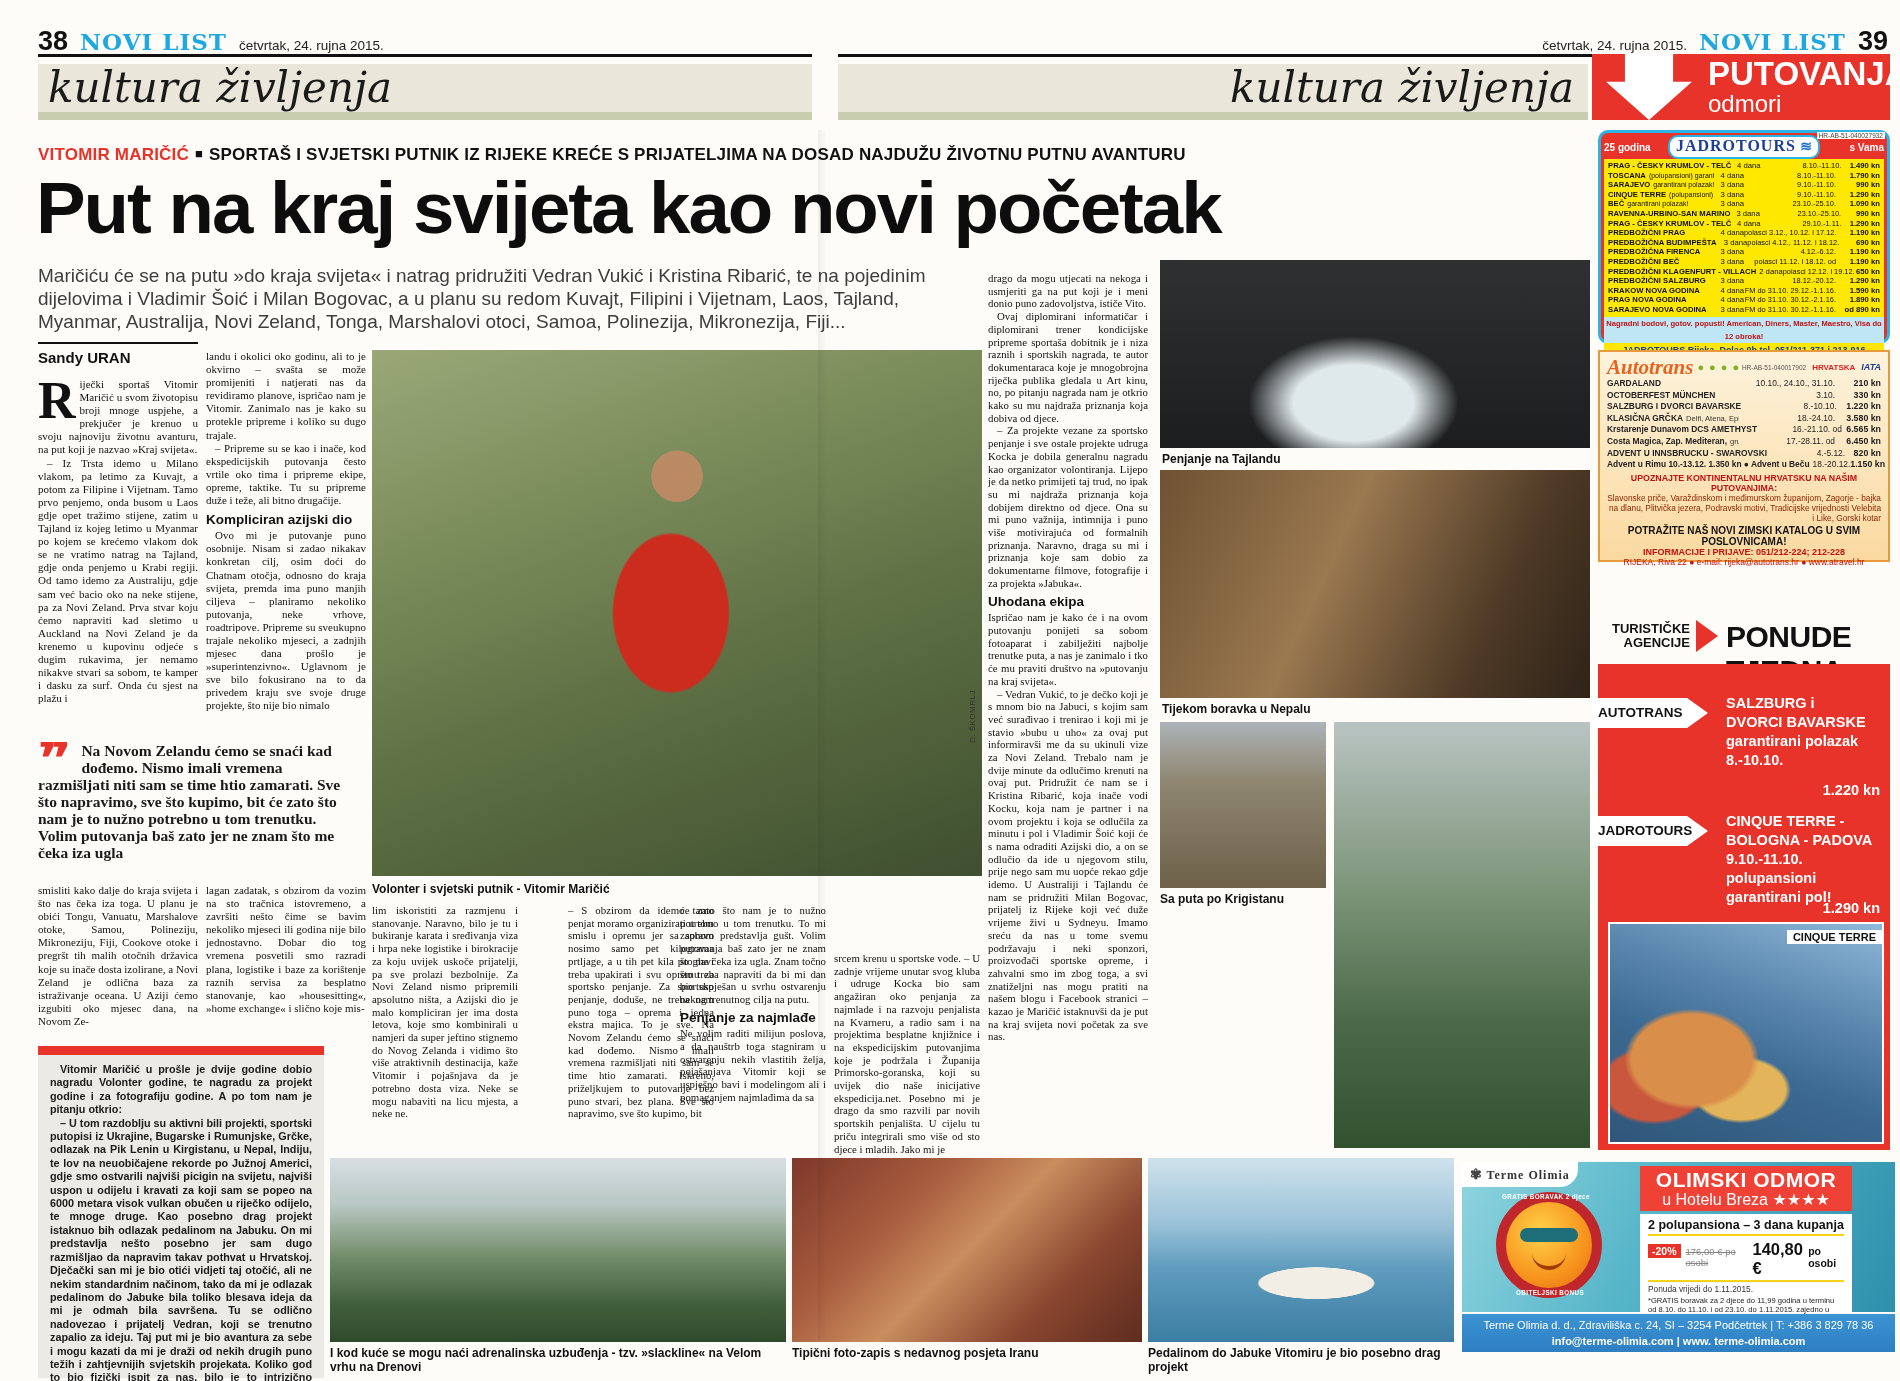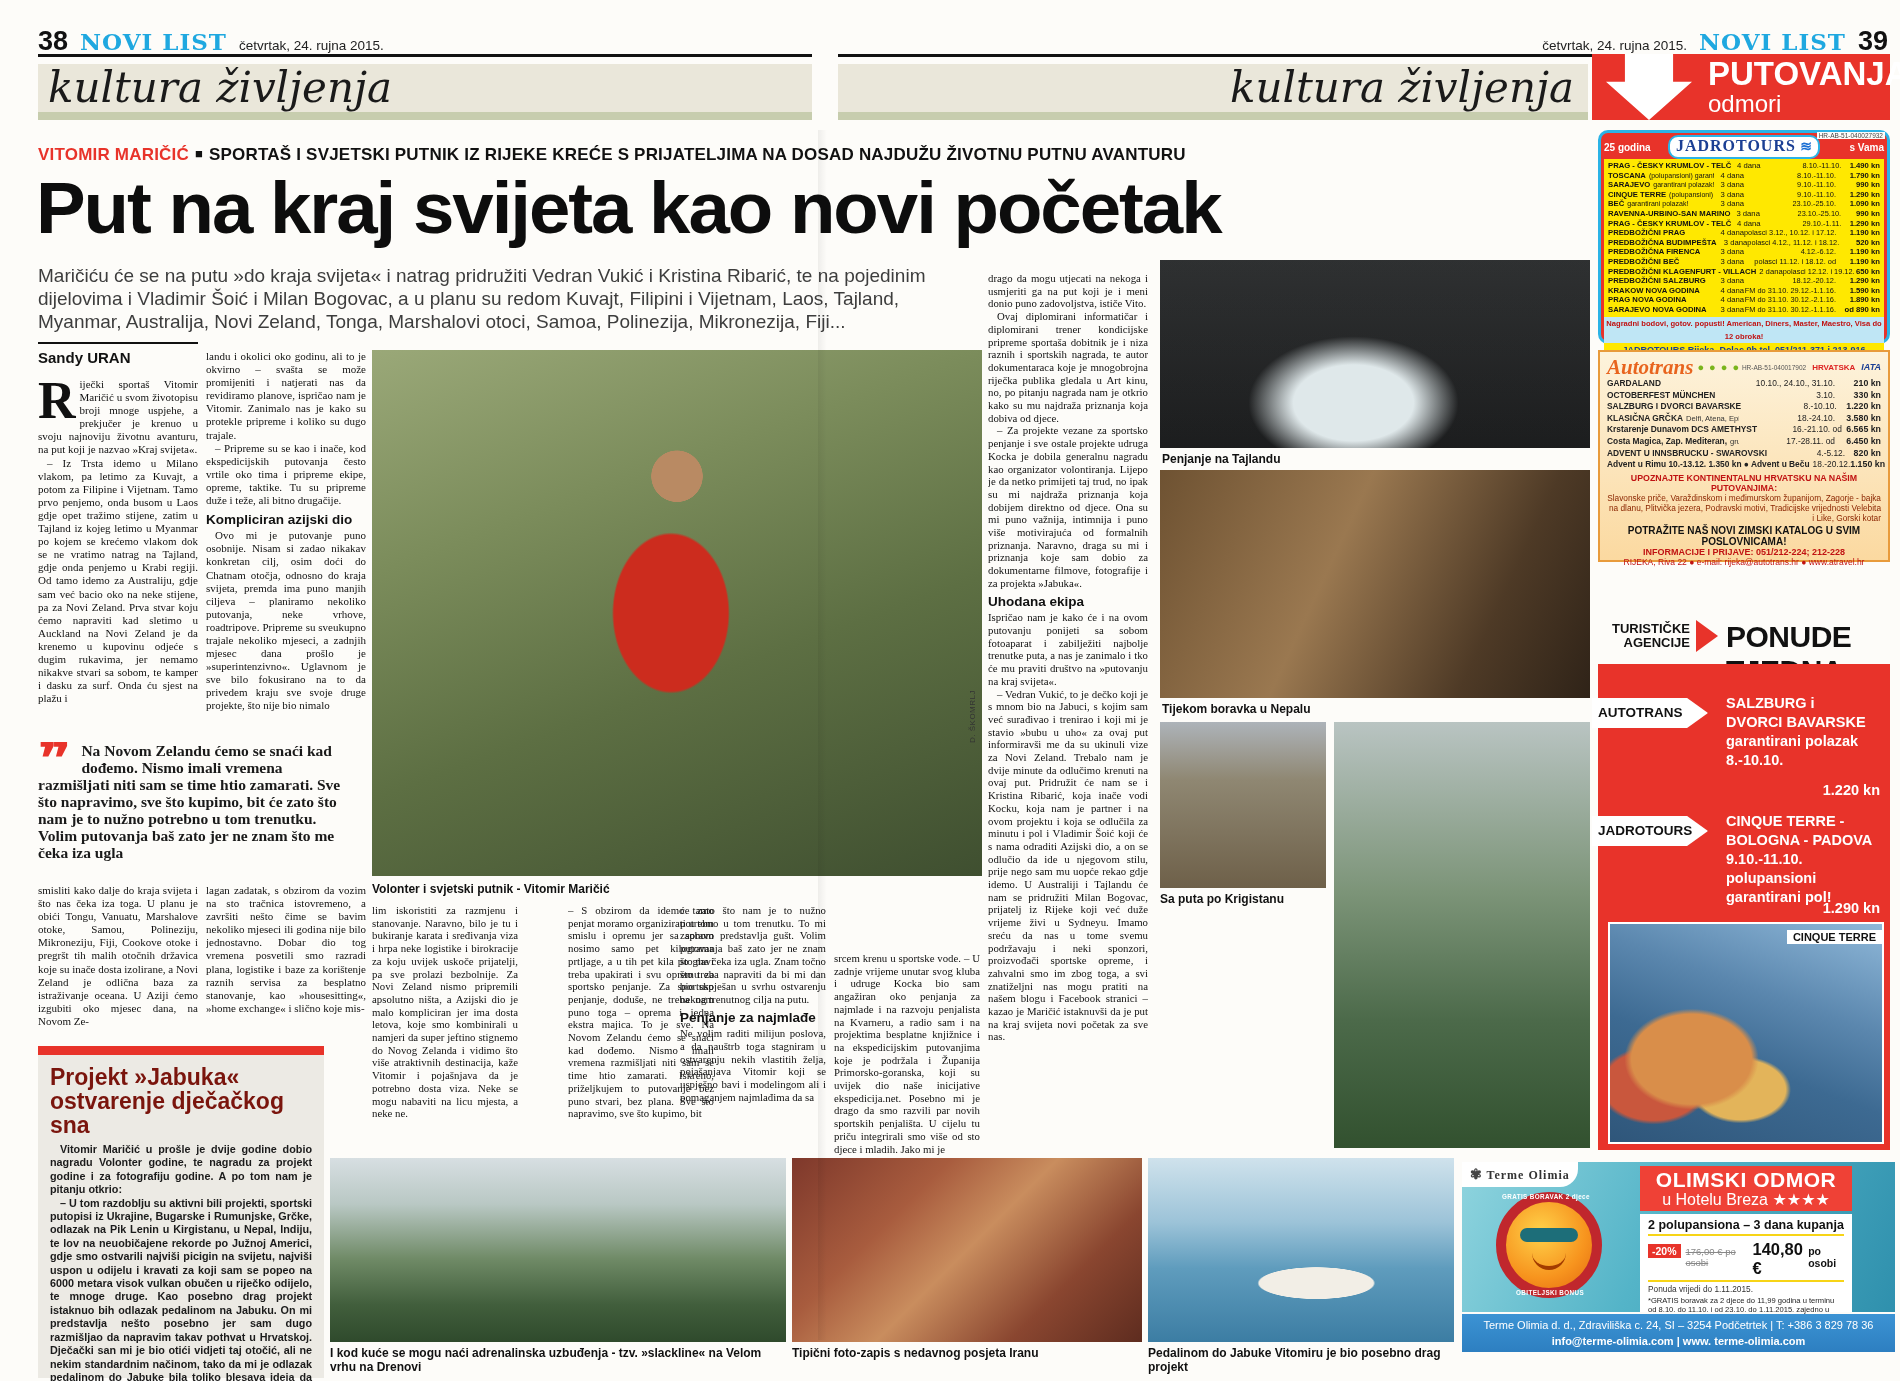--- a/index.html
+++ b/index.html
@@ -195,21 +195,20 @@
     <span>Na Novom Zelandu ćemo se snaći kad dođemo. Nismo imali vremena razmišljati niti sam se time htio zamarati. Sve što napravimo, sve što kupimo, bit će zato što nam je to nužno potrebno u tom trenutku. Volim putovanja baš zato jer ne znam što me čeka iza ugla</span>
   </div>
   <div class="abs bcol" style="left:38px;top:884px;width:160px;height:152px;">
     <p class="noind">smisliti kako dalje do kraja svijeta i što nas čeka iza toga. U planu je obići Tongu, Vanuatu, Marshalove otoke, Samou, Polineziju, Mikroneziju, Fiji, Cookove otoke i pregršt tih malih otočnih državica koje su inače dosta izolirane, a Novi Zeland je odlična baza za istraživanje oceana. U Aziji ćemo izgubiti oko mjesec dana, na Novom Ze-</p>
   </div>
   <div class="abs bcol" style="left:206px;top:884px;width:160px;height:152px;">
     <p class="noind">lagan zadatak, s obzirom da vozim na sto tračnica istovremeno, a završiti nešto čime se bavim nekoliko mjeseci ili godina nije bilo jednostavno. Dobar dio tog vremena posvetili smo razradi plana, logistike i baze za korištenje raznih servisa za besplatno stanovanje, kao »housesitting«, »home exchange« i slično koje mis-</p>
   </div>
 
   <div class="abs jbox" style="left:38px;top:1046px;width:286px;height:332px;">
-    <h2><span>Projekt »Jabuka«</span><br><span>ostvarenje dječačkog sna</span></h2>
     <p>Vitomir Maričić u prošle je dvije godine dobio nagradu Volonter godine, te nagradu za projekt godine i za fotografiju godine. A po tom nam je pitanju otkrio:</p>
     <p>– U tom razdoblju su aktivni bili projekti, sportski putopisi iz Ukrajine, Bugarske i Rumunjske, Grčke, odlazak na Pik Lenin u Kirgistanu, u Nepal, Indiju, te lov na neuobičajene rekorde po Južnoj Americi, gdje smo ostvarili najviši picigin na svijetu, najviši uspon u odijelu i kravati za koji sam se popeo na 6000 metara visok vulkan obučen u riječko odijelo, te mnoge druge. Kao posebno drag projekt istaknuo bih odlazak pedalinom na Jabuku. On mi predstavlja nešto posebno jer sam dugo razmišljao da napravim takav pothvat u Hrvatskoj. Dječački san mi je bio otići vidjeti taj otočić, ali ne nekim standardnim načinom, tako da mi je odlazak pedalinom do Jabuke bila toliko blesava ideja da mi je odmah bila savršena. Tu se odlično nadovezao i prijatelj Vedran, koji se trenutno zapalio za ideju. Taj put mi je bio avantura za sebe i mogu kazati da mi je draži od nekih drugih puno težih i zahtjevnijih svjetskih projekata. Koliko god to bio fizički ispit za nas, bilo je to intrizično putovanje i istraživanje na svakom koraku, jer smo putem penjali i postavljali prvenstvene alpinističke i sportske smjerove po našoj obali i otocima, priča Vitomir.</p>
   </div>
 
   <div class="ph ph-main" style="left:372px;top:350px;width:610px;height:526px;"></div>
   <div class="abs credit" style="left:968px;top:690px;">D. ŠKOMRLJ</div>
   <div class="abs cap" style="left:372px;top:882px;width:610px;">Volonter i svjetski putnik - Vitomir Maričić</div>
 
   <div class="abs bcol bcol-sm" style="left:372px;top:904px;width:146px;height:252px;">
     <p class="noind">lim iskoristiti za razmjenu i stanovanje. Naravno, bilo je tu i bukiranje karata i sređivanja viza i hrpa neke logistike i birokracije za koju uvijek uskoče prijatelji, pa sve prolazi bezbolnije. Za Novi Zeland nismo pripremili apsolutno ništa, a Azijski dio je malo kompliciran jer ima dosta letova, koje smo kombinirali u namjeri da super jeftino stignemo do Novog Zelanda i vidimo što više atraktivnih destinacija, kaže Vitomir i pojašnjava da je potrebno dosta viza. Neke se mogu nabaviti na licu mjesta, a neke ne.</p>
@@ -323,21 +322,21 @@
           <span class="jt-mid">4 dana</span>
           <span class="jt-dates">polasci 3.12., 10.12. i 17.12.</span>
           <span class="jt-price">1.190 kn</span>
         </div>
 
         <div class="jt-row">
           <span class="jt-name">PREDBOŽIČNA BUDIMPEŠTA</span>
           <span class="jt-note"></span>
           <span class="jt-mid">3 dana</span>
           <span class="jt-dates">polasci 4.12., 11.12. i 18.12.</span>
-          <span class="jt-price">520 kn</span>
+          <span class="jt-price">690 kn</span>
         </div>
 
         <div class="jt-row">
           <span class="jt-name">PREDBOŽIČNA FIRENCA</span>
           <span class="jt-note"></span>
           <span class="jt-mid">3 dana</span>
           <span class="jt-dates">4.12.-6.12.</span>
           <span class="jt-price">1.190 kn</span>
         </div>
 

